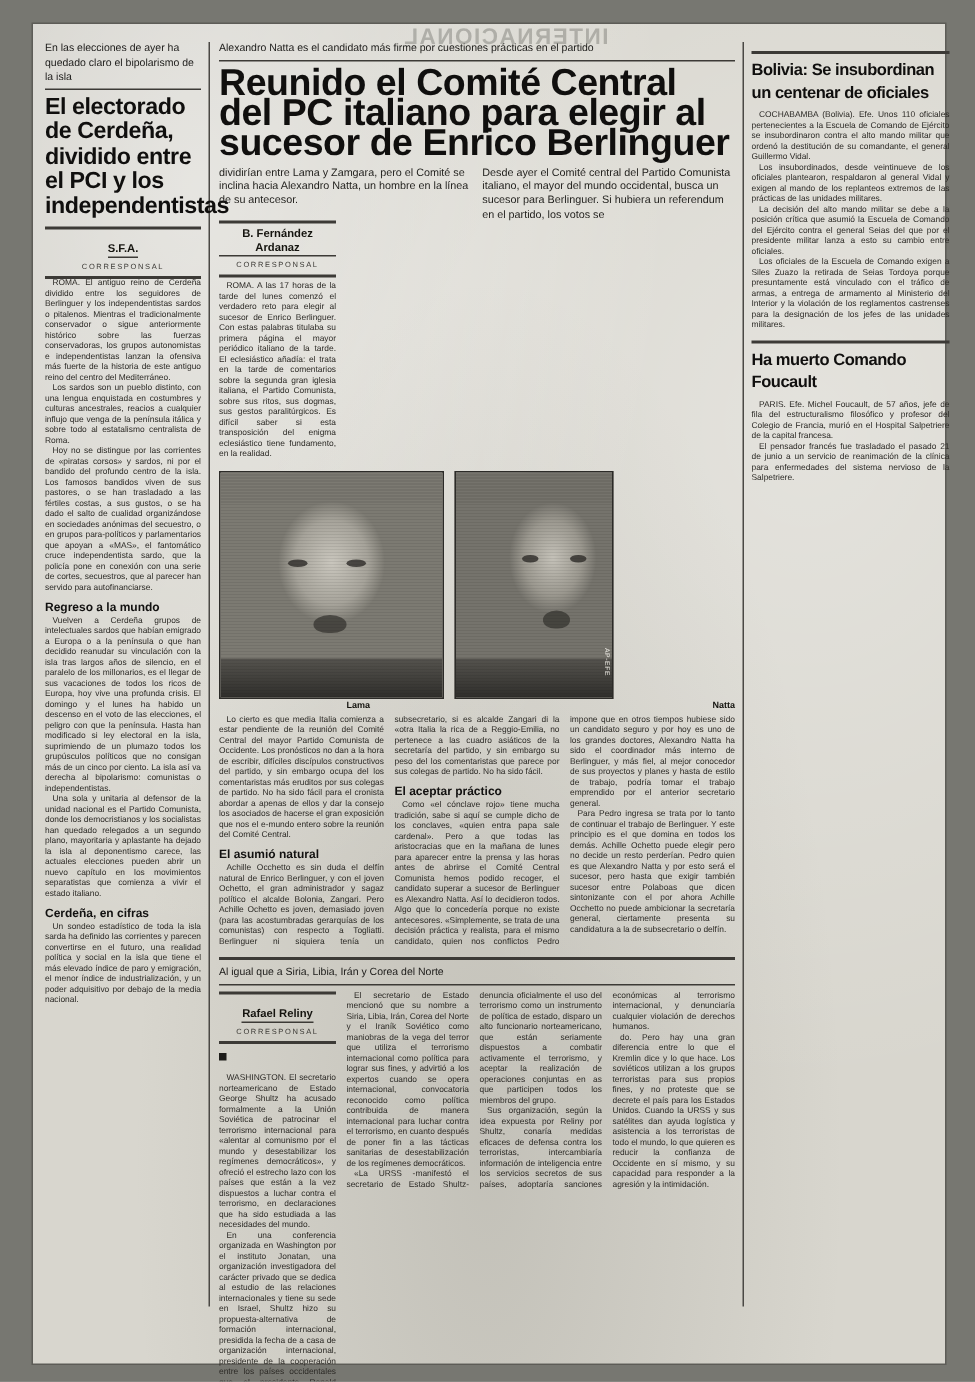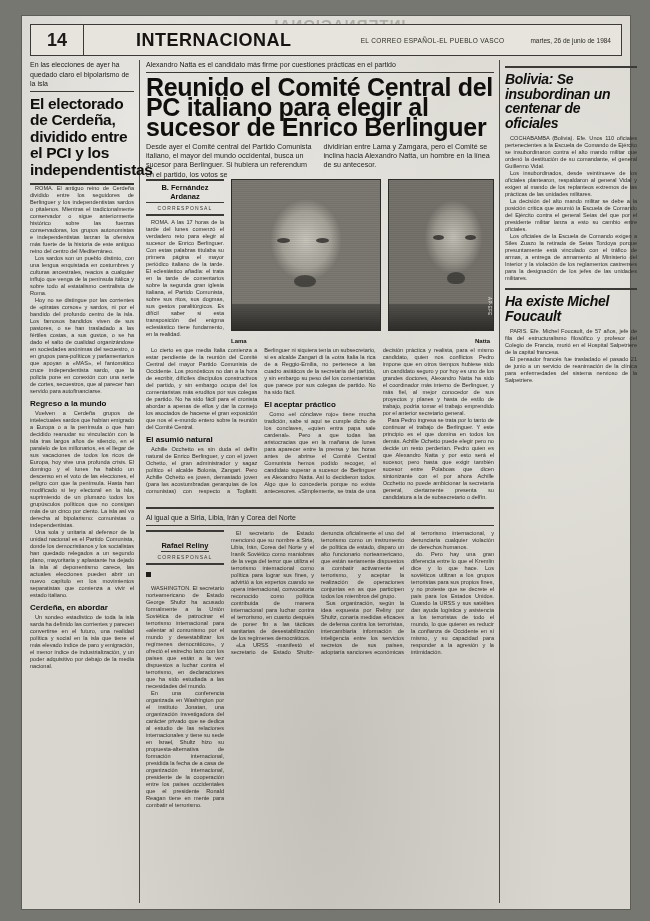--- a/index.html
+++ b/index.html
@@ -79,21 +79,21 @@
     border-bottom:1px solid #3c3a36;
     padding-bottom:2px;margin-bottom:4px;
   }
   h1.head{
     margin:0 0 5px 0;color:#100f0e;
     font-weight:bold;letter-spacing:-.3px;
   }
   .h-left{font-size:15.5px;line-height:16.5px;}
   .h-main{font-size:25px;line-height:20px;}
   .h-shultz{font-size:19px;line-height:20px;}
-  .h-small{font-size:14px;line-height:14.5px;font-style:italic;}
+  .h-small{font-size:11px;line-height:14.5px;}
 
   .lede{
     font-size:7.2px;line-height:9.4px;color:#201f1c;
     margin-bottom:4px;
   }
   .byline-wrap{
     border-top:2px solid #3c3a36;
     padding-top:2px;margin-bottom:3px;text-align:center;
   }
   .byline{
@@ -170,63 +170,59 @@
 </head>
 <body>
 
 <div class="page">
   <div class="sheet">
 
     <div class="ghost">INTERNACIONAL</div>
 
     <div class="inner">
 
-      <div class="masthead">
-        <div class="folio">14</div>
-        <div class="section-title">INTERNACIONAL</div>
-        <div class="mast-right">
-          <div class="paper-name">EL CORREO ESPAÑOL-EL PUEBLO VASCO</div>
-          <div class="paper-date">martes, 26 de junio de 1984</div>
-        </div>
-      </div>
 
       <div class="body-grid">
 
         <div class="col-left">
 
           <div class="kicker">En las elecciones de ayer ha quedado claro el bipolarismo de la isla</div>
 
           <h1 class="head h-left">El electorado de Cerdeña, dividido entre el PCI y los independentistas</h1>
 
+          <div class="byline-wrap">
+            <div class="byline">S.F.A.</div>
+            <div class="byline-role">CORRESPONSAL</div>
+          </div>
           <div class="byline-rule"></div>
 
           <p class="bodytext">ROMA. El antiguo reino de Cerdeña dividido entre los seguidores de Berlinguer y los independentistas sardos o pitalenos. Mientras el tradicionalmente conservador o sigue anteriormente histórico sobre las fuerzas conservadoras, los grupos autonomistas e independentistas lanzan la ofensiva más fuerte de la historia de este antiguo reino del centro del Mediterráneo.</p>
           <p class="bodytext">Los sardos son un pueblo distinto, con una lengua enquistada en costumbres y culturas ancestrales, reacios a cualquier influjo que venga de la península itálica y sobre todo al estatalismo centralista de Roma.</p>
           <p class="bodytext">Hoy no se distingue por las corrientes de «piratas corsos» y sardos, ni por el bandido del profundo centro de la isla. Los famosos bandidos viven de sus pastores, o se han trasladado a las fértiles costas, a sus gustos, o se ha dado el salto de cualidad organizándose en sociedades anónimas del secuestro, o en grupos para-políticos y parlamentarios que apoyan a «MAS», el fantomático cruce independentista sardo, que la policía pone en conexión con una serie de cortes, secuestros, que al parecer han servido para autofinanciarse.</p>
 
           <div class="subhead">Regreso a la mundo</div>
           <p class="bodytext">Vuelven a Cerdeña grupos de intelectuales sardos que habían emigrado a Europa o a la península o que han decidido reanudar su vinculación con la isla tras largos años de silencio, en el paralelo de los millonarios, es el llegar de sus vacaciones de todos los ricos de Europa, hoy vive una profunda crisis. El domingo y el lunes ha habido un descenso en el voto de las elecciones, el peligro con que la península. Hasta han modificado si ley electoral en la isla, suprimiendo de un plumazo todos los grupúsculos políticos que no consigan más de un cinco por ciento. La isla así va derecha al bipolarismo: comunistas o independentistas.</p>
           <p class="bodytext">Una sola y unitaria al defensor de la unidad nacional es el Partido Comunista, donde los democristianos y los socialistas han quedado relegados a un segundo plano, mayoritaria y aplastante ha dejado la isla al deponentismo carece, las actuales elecciones pueden abrir un nuevo capítulo en los movimientos separatistas que comienza a vivir el estado italiano.</p>
 
-          <div class="subhead">Cerdeña, en abordar</div>
+          <div class="subhead">Cerdeña, en cifras</div>
           <p class="bodytext">Un sondeo estadístico de toda la isla sarda ha definido las corrientes y parecen convertirse en el futuro, una realidad política y social en la isla que tiene el más elevado índice de paro y emigración, el menor índice de industrialización, y un poder adquisitivo por debajo de la media nacional.</p>
         </div>
 
         <div class="col-mid">
 
           <div class="kicker">Alexandro Natta es el candidato más firme por cuestiones prácticas en el partido</div>
 
           <h1 class="head h-main">Reunido el Comité Central del PC italiano para elegir al sucesor de Enrico Berlinguer</h1>
 
           <div class="cols2">
+            <div class="lede">dividirían entre Lama y Zamgara, pero el Comité se inclina hacia Alexandro Natta, un hombre en la línea de su antecesor.</div>
             <div class="lede">Desde ayer el Comité central del Partido Comunista italiano, el mayor del mundo occidental, busca un sucesor para Berlinguer. Si hubiera un referendum en el partido, los votos se</div>
-            <div class="lede">dividirían entre Lama y Zamgara, pero el Comité se inclina hacia Alexandro Natta, un hombre en la línea de su antecesor.</div>
-          </div>
-
-          <div style="display:flex;gap:7px;">
+          </div>
+
+          <div style="display:flex;gap:7px;flex-direction:column;">
             <div style="width:78px;flex:0 0 78px;">
               <div class="byline-wrap">
                 <div class="byline">B. Fernández Ardanaz</div>
                 <div class="byline-role">CORRESPONSAL</div>
               </div>
               <div class="byline-rule"></div>
               <p class="bodytext" style="margin-top:3px;">ROMA. A las 17 horas de la tarde del lunes comenzó el verdadero reto para elegir al sucesor de Enrico Berlinguer. Con estas palabras titulaba su primera página el mayor periódico italiano de la tarde. El eclesiástico añadía: el trata en la tarde de comentarios sobre la segunda gran iglesia italiana, el Partido Comunista, sobre sus ritos, sus dogmas, sus gestos paralitúrgicos. Es difícil saber si esta transposición del enigma eclesiástico tiene fundamento, en la realidad.</p>
             </div>
 
             <div class="photo-row" style="margin-top:0;">
@@ -294,21 +290,21 @@
           <p class="bodytext"></p>
 
           <div class="rule-h2"></div>
           <h1 class="head h-small">Bolivia: Se insubordinan un centenar de oficiales</h1>
           <p class="bodytext">COCHABAMBA (Bolivia). Efe. Unos 110 oficiales pertenecientes a la Escuela de Comando de Ejército se insubordinaron contra el alto mando militar que ordenó la destitución de su comandante, el general Guillermo Vidal.</p>
           <p class="bodytext">Los insubordinados, desde veintinueve de los oficiales plantearon, respaldaron al general Vidal y exigen al mando de los replanteos extremos de las prácticas de las unidades militares.</p>
           <p class="bodytext">La decisión del alto mando militar se debe a la posición crítica que asumió la Escuela de Comando del Ejército contra el general Seias del que por el presidente militar lanza a esto su cambio entre oficiales.</p>
           <p class="bodytext">Los oficiales de la Escuela de Comando exigen a Siles Zuazo la retirada de Seias Tordoya porque presuntamente está vinculado con el tráfico de armas, a entrega de armamento al Ministerio del Interior y la violación de los reglamentos castrenses para la designación de los jefes de las unidades militares.</p>
 
           <div class="rule-h2"></div>
-          <h1 class="head h-small">Ha existe Michel Foucault</h1>
+          <h1 class="head h-small">Ha muerto Comando Foucault</h1>
           <p class="bodytext">PARIS. Efe. Michel Foucault, de 57 años, jefe de fila del estructuralismo filosófico y profesor del Colegio de Francia, murió en el Hospital Salpetriere de la capital francesa.</p>
           <p class="bodytext">El pensador francés fue trasladado el pasado 21 de junio a un servicio de reanimación de la clínica para enfermedades del sistema nervioso de la Salpetriere.</p>
         </div>
 
       </div>
     </div>
   </div>
 </div>
 
 </body></html>

